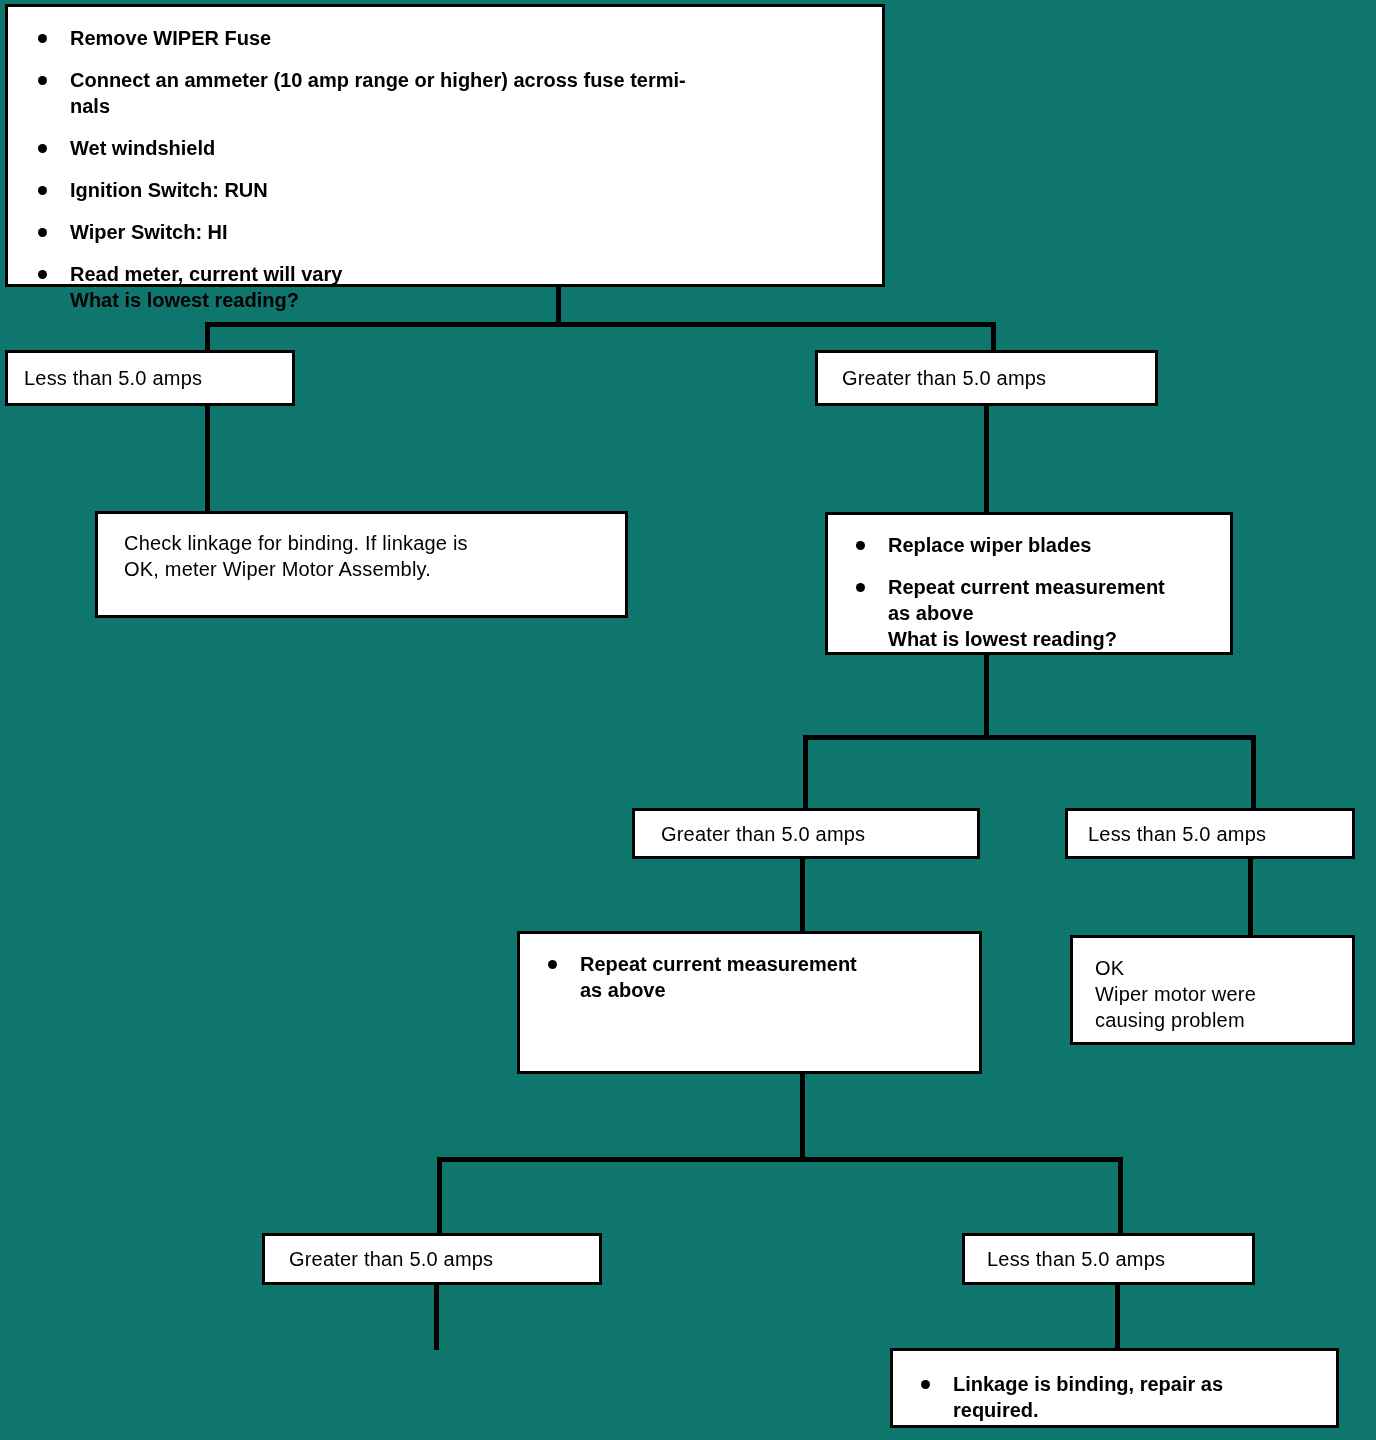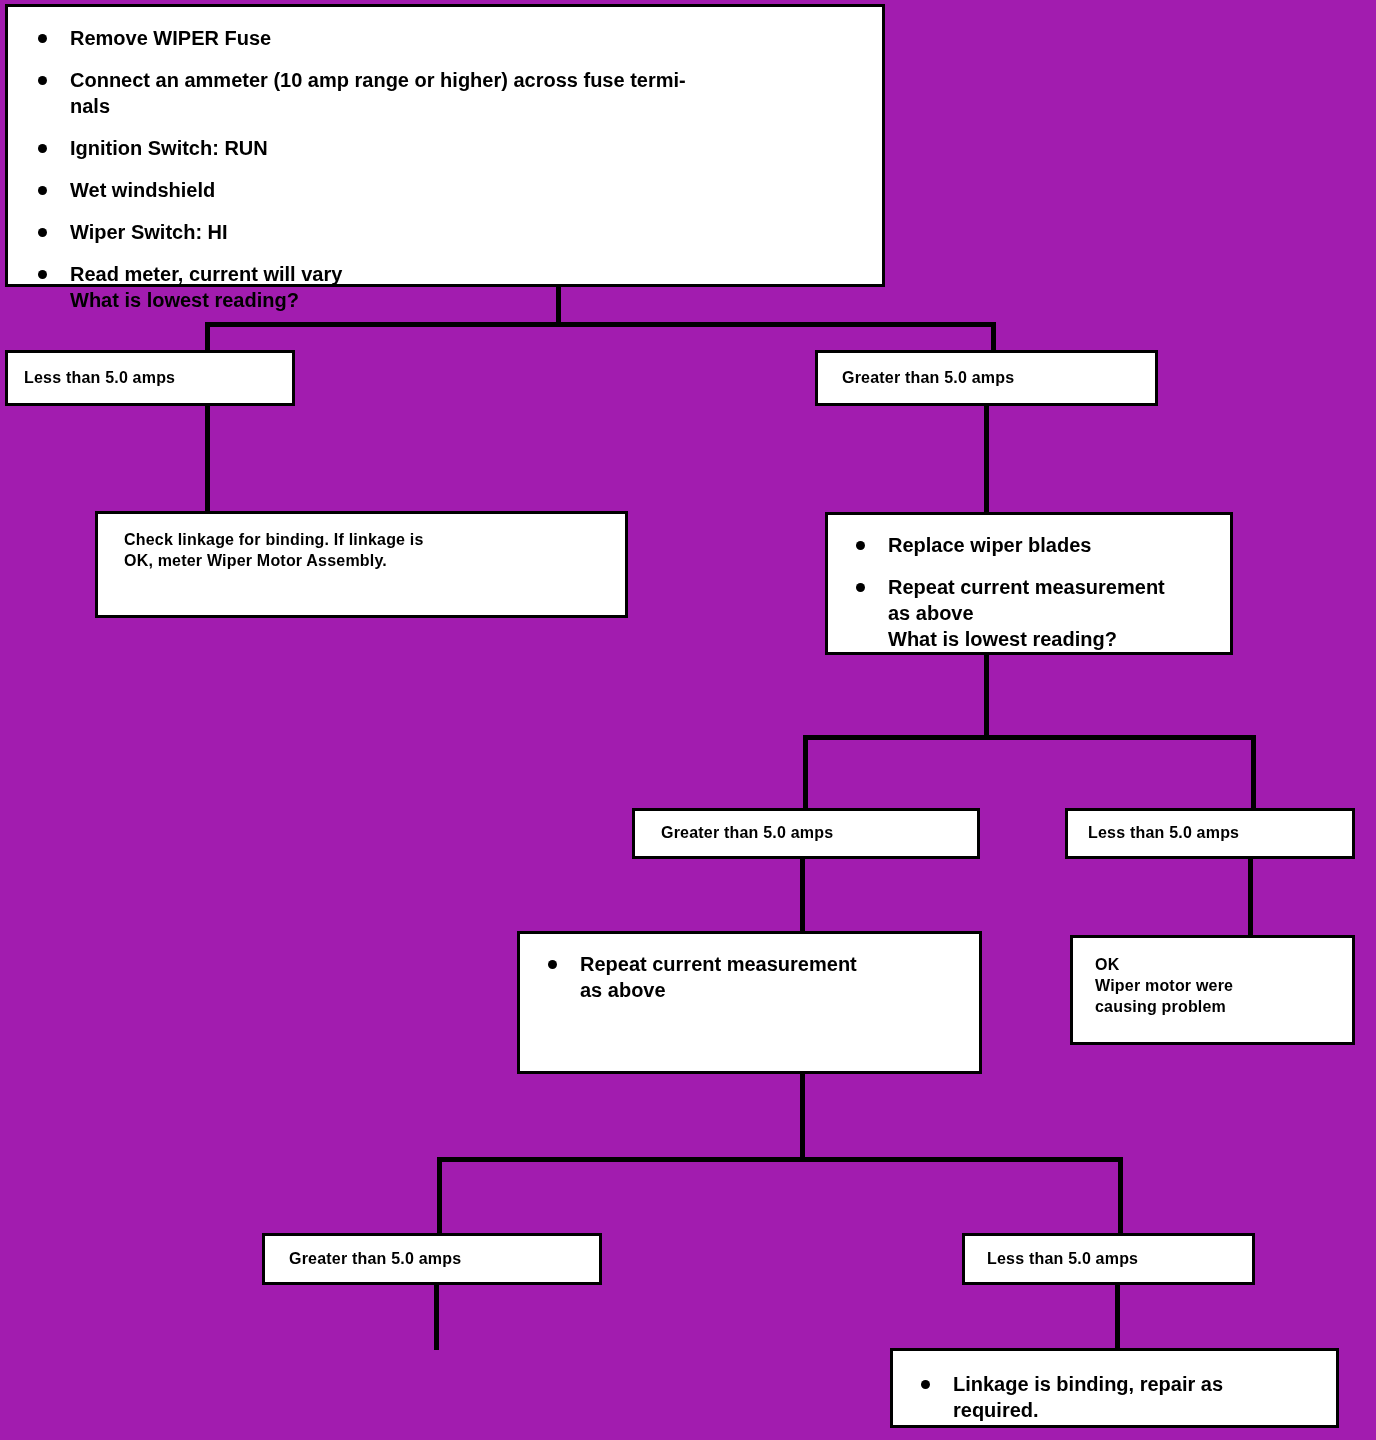--- a/index.html
+++ b/index.html
@@ -5,21 +5,21 @@
 <style>
   html, body {
     margin: 0;
     padding: 0;
     background: #ffffff;
   }
   #canvas {
     position: relative;
     width: 1376px;
     height: 1440px;
-    background: #a21caf;
+    background: #0f766e;
     font-family: "Liberation Sans", sans-serif;
     color: #000000;
     overflow: hidden;
   }
 
   
   .box {
     position: absolute;
     box-sizing: border-box;
     border: 3px solid #000000;
@@ -31,22 +31,22 @@
   }
   .label-box .box-inner {
     padding: 0 16px;
     height: 100%;
     display: flex;
     align-items: center;
   }
 
   
   .txt {
-    font-size: 16px;
-    font-weight: bold;
+    font-size: 20px;
+    font-weight: normal;
     line-height: 1.30;
     letter-spacing: 0.2px;
     white-space: pre-line;
   }
 
   
   ul.blist {
     list-style: none;
     margin: 0;
     padding: 0;
@@ -91,22 +91,22 @@
 <body>
 
 <div id="canvas">
 
   <div class="box" style="left:5px; top:4px; width:880px; height:283px;">
     <div class="box-inner" style="padding:18px 18px 10px 22px;">
       <ul class="blist">
         <li><span class="bullet"></span><span>Remove WIPER Fuse</span></li>
         <li><span class="bullet"></span><span>Connect an ammeter (10 amp range or higher) across fuse termi-
 nals</span></li>
+        <li><span class="bullet"></span><span>Wet windshield</span></li>
         <li><span class="bullet"></span><span>Ignition  Switch: RUN</span></li>
-        <li><span class="bullet"></span><span>Wet windshield</span></li>
         <li><span class="bullet"></span><span>Wiper Switch: HI</span></li>
         <li><span class="bullet"></span><span>Read meter, current will vary
 What is lowest reading?</span></li>
       </ul>
     </div>
   </div>
 
   <div class="vline" style="left:556px; top:286px; height:38px;"></div>
   <div class="hline" style="left:205px; top:322px; width:791px;"></div>
   <div class="vline" style="left:205px; top:322px; height:30px;"></div>

